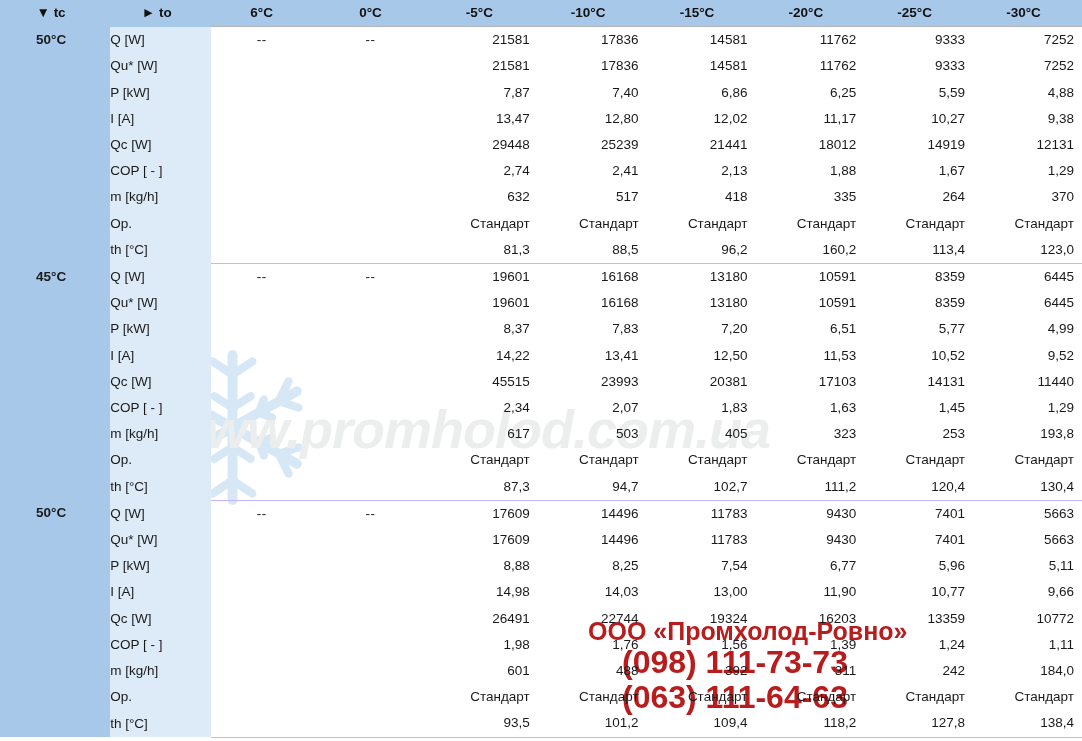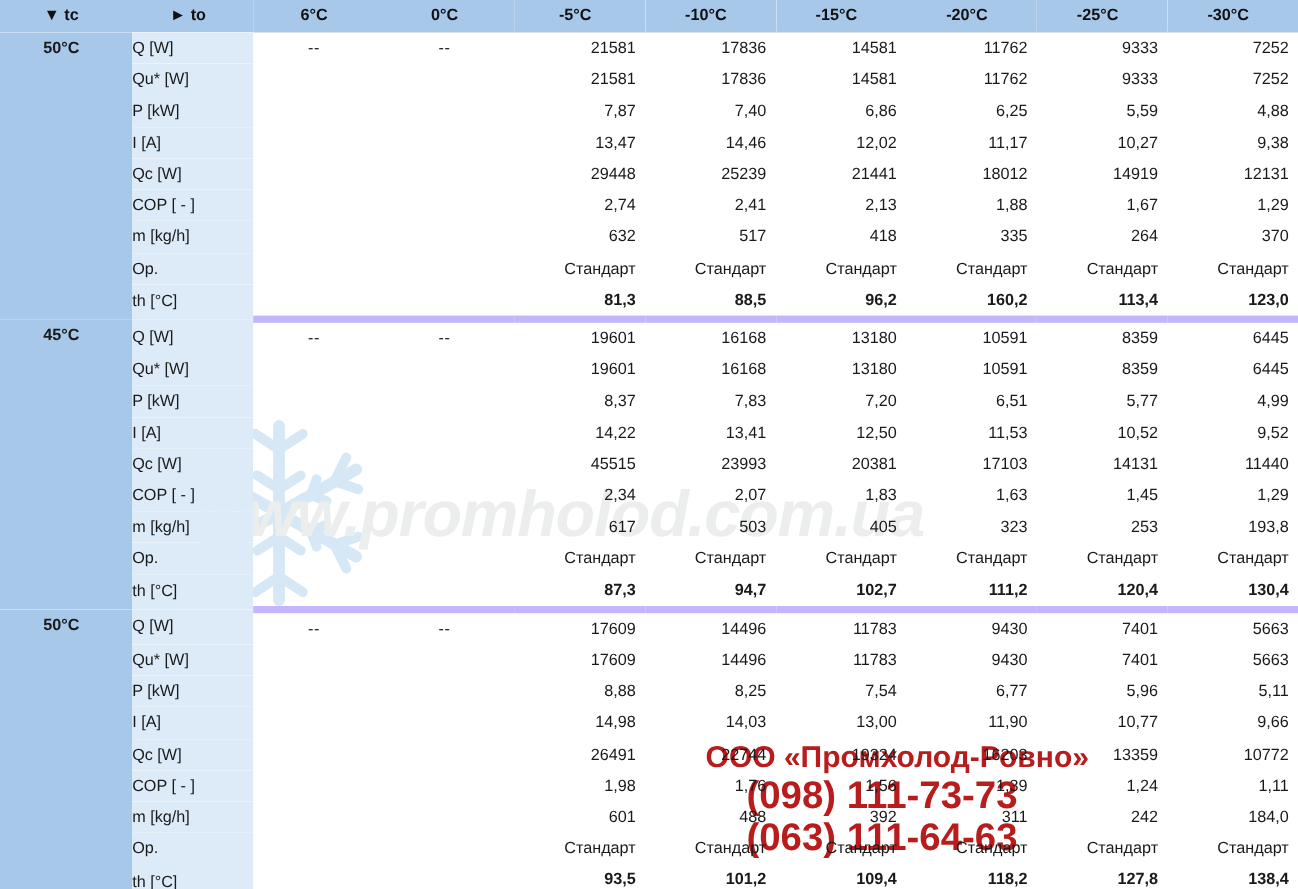--- a/index.html
+++ b/index.html
@@ -114,21 +114,21 @@
     text-align: center;
     padding: 0;
     color: #1a1a1a;
     letter-spacing: .5px;
   }
 
   
   tr.grp-start td.c-val,
   tr.grp-start td.c-dash { border-top: 1px solid #b3b3b3; }
   tr.grp-last td.c-val,
-  tr.grp-last td.c-dash { border-bottom: 6px solid #c4b5fd; font-weight: bold; }
+  tr.grp-last td.c-dash { border-bottom: 1px solid #c4b5fd; }
 </style>
 </head>
 <body>
 
 <div id="page">
 
   <div class="wm-layer">
     <svg class="wm-snowflake" viewBox="0 0 100 100" aria-hidden="true">
       <g stroke="#b6d6f0" stroke-width="6" stroke-linecap="round" fill="none">
         <line x1="50" y1="6" x2="50" y2="94"></line>
@@ -225,21 +225,21 @@
             <td class="c-val">6,86</td>
             <td class="c-val">6,25</td>
             <td class="c-val">5,59</td>
             <td class="c-val">4,88</td>
           </tr>
           <tr>
             <td class="c-param">I [A]</td>
             <td class="c-val"></td>
             <td class="c-val"></td>
             <td class="c-val">13,47</td>
-            <td class="c-val">14,46</td>
+            <td class="c-val">12,80</td>
             <td class="c-val">12,02</td>
             <td class="c-val">11,17</td>
             <td class="c-val">10,27</td>
             <td class="c-val">9,38</td>
           </tr>
           <tr>
             <td class="c-param">Qc [W]</td>
             <td class="c-val"></td>
             <td class="c-val"></td>
             <td class="c-val">29448</td>

